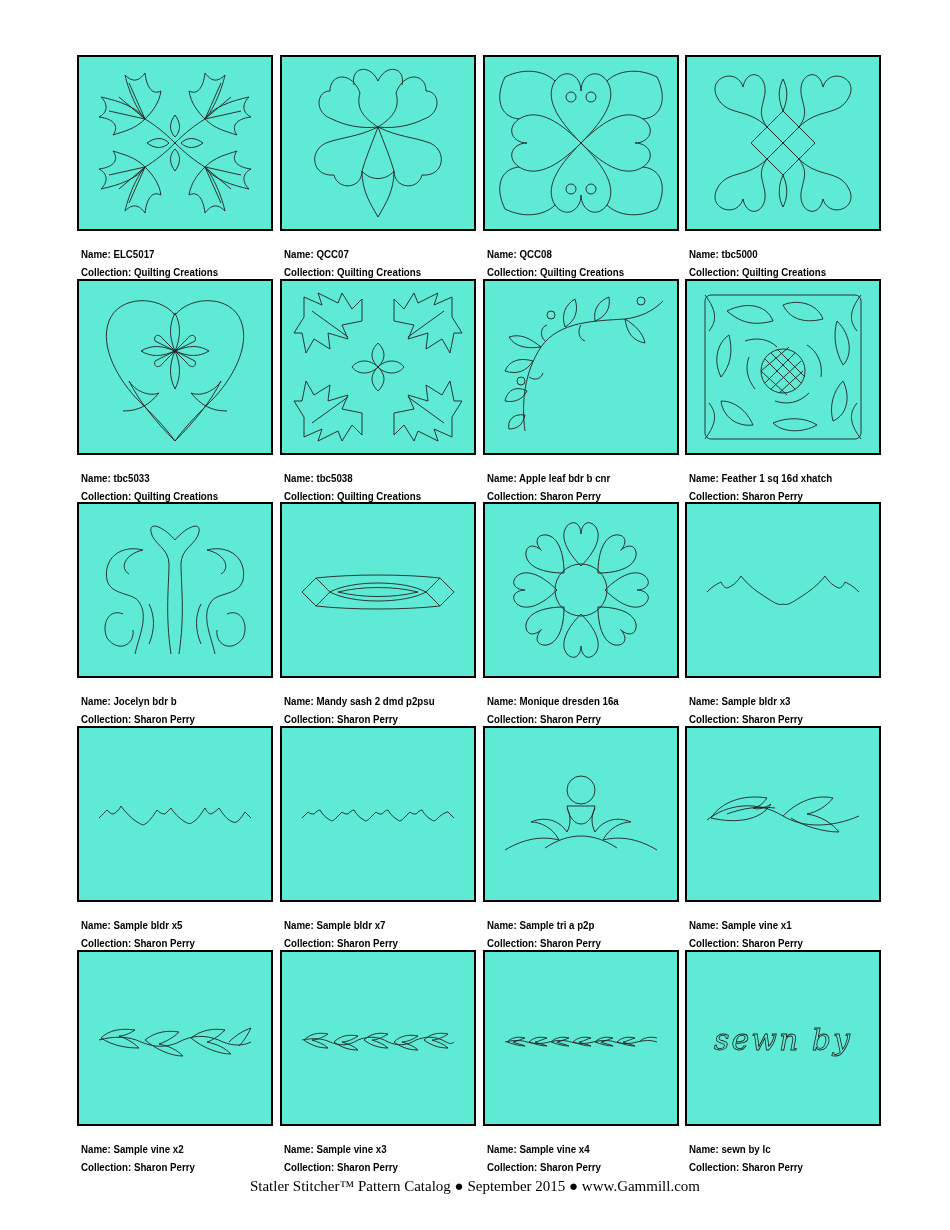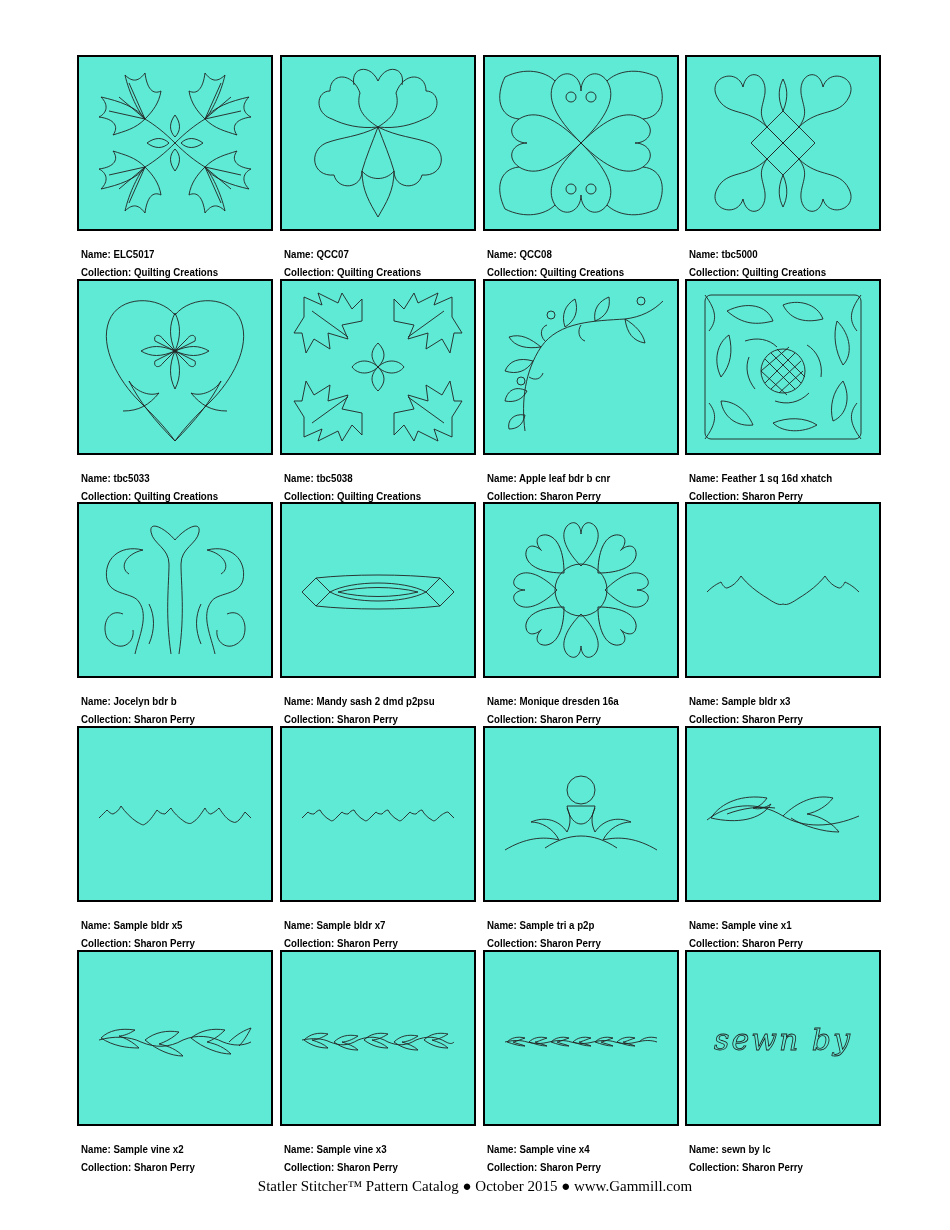--- a/index.html
+++ b/index.html
@@ -350,14 +350,14 @@
       <svg viewBox="0 0 192 172">
         <text x="96" y="98" text-anchor="middle" style="font-family:'DejaVu Serif',serif; font-style:italic; font-size:30px; fill:none; stroke:#222; stroke-width:0.8; letter-spacing:2px;">sewn  by</text>
       </svg>
     </div>
     <div class="caption">
       <div><span>Name</span>: <span>sewn by lc</span></div>
       <div><span>Collection</span>: <span>Sharon Perry</span></div>
     </div>
   </div>
 
-  <div class="footer">Statler Stitcher™ Pattern Catalog ● October 2015 ● www.Gammill.com</div>
+  <div class="footer">Statler Stitcher™ Pattern Catalog ● September 2015 ● www.Gammill.com</div>
 </div>
 
 </body></html>

